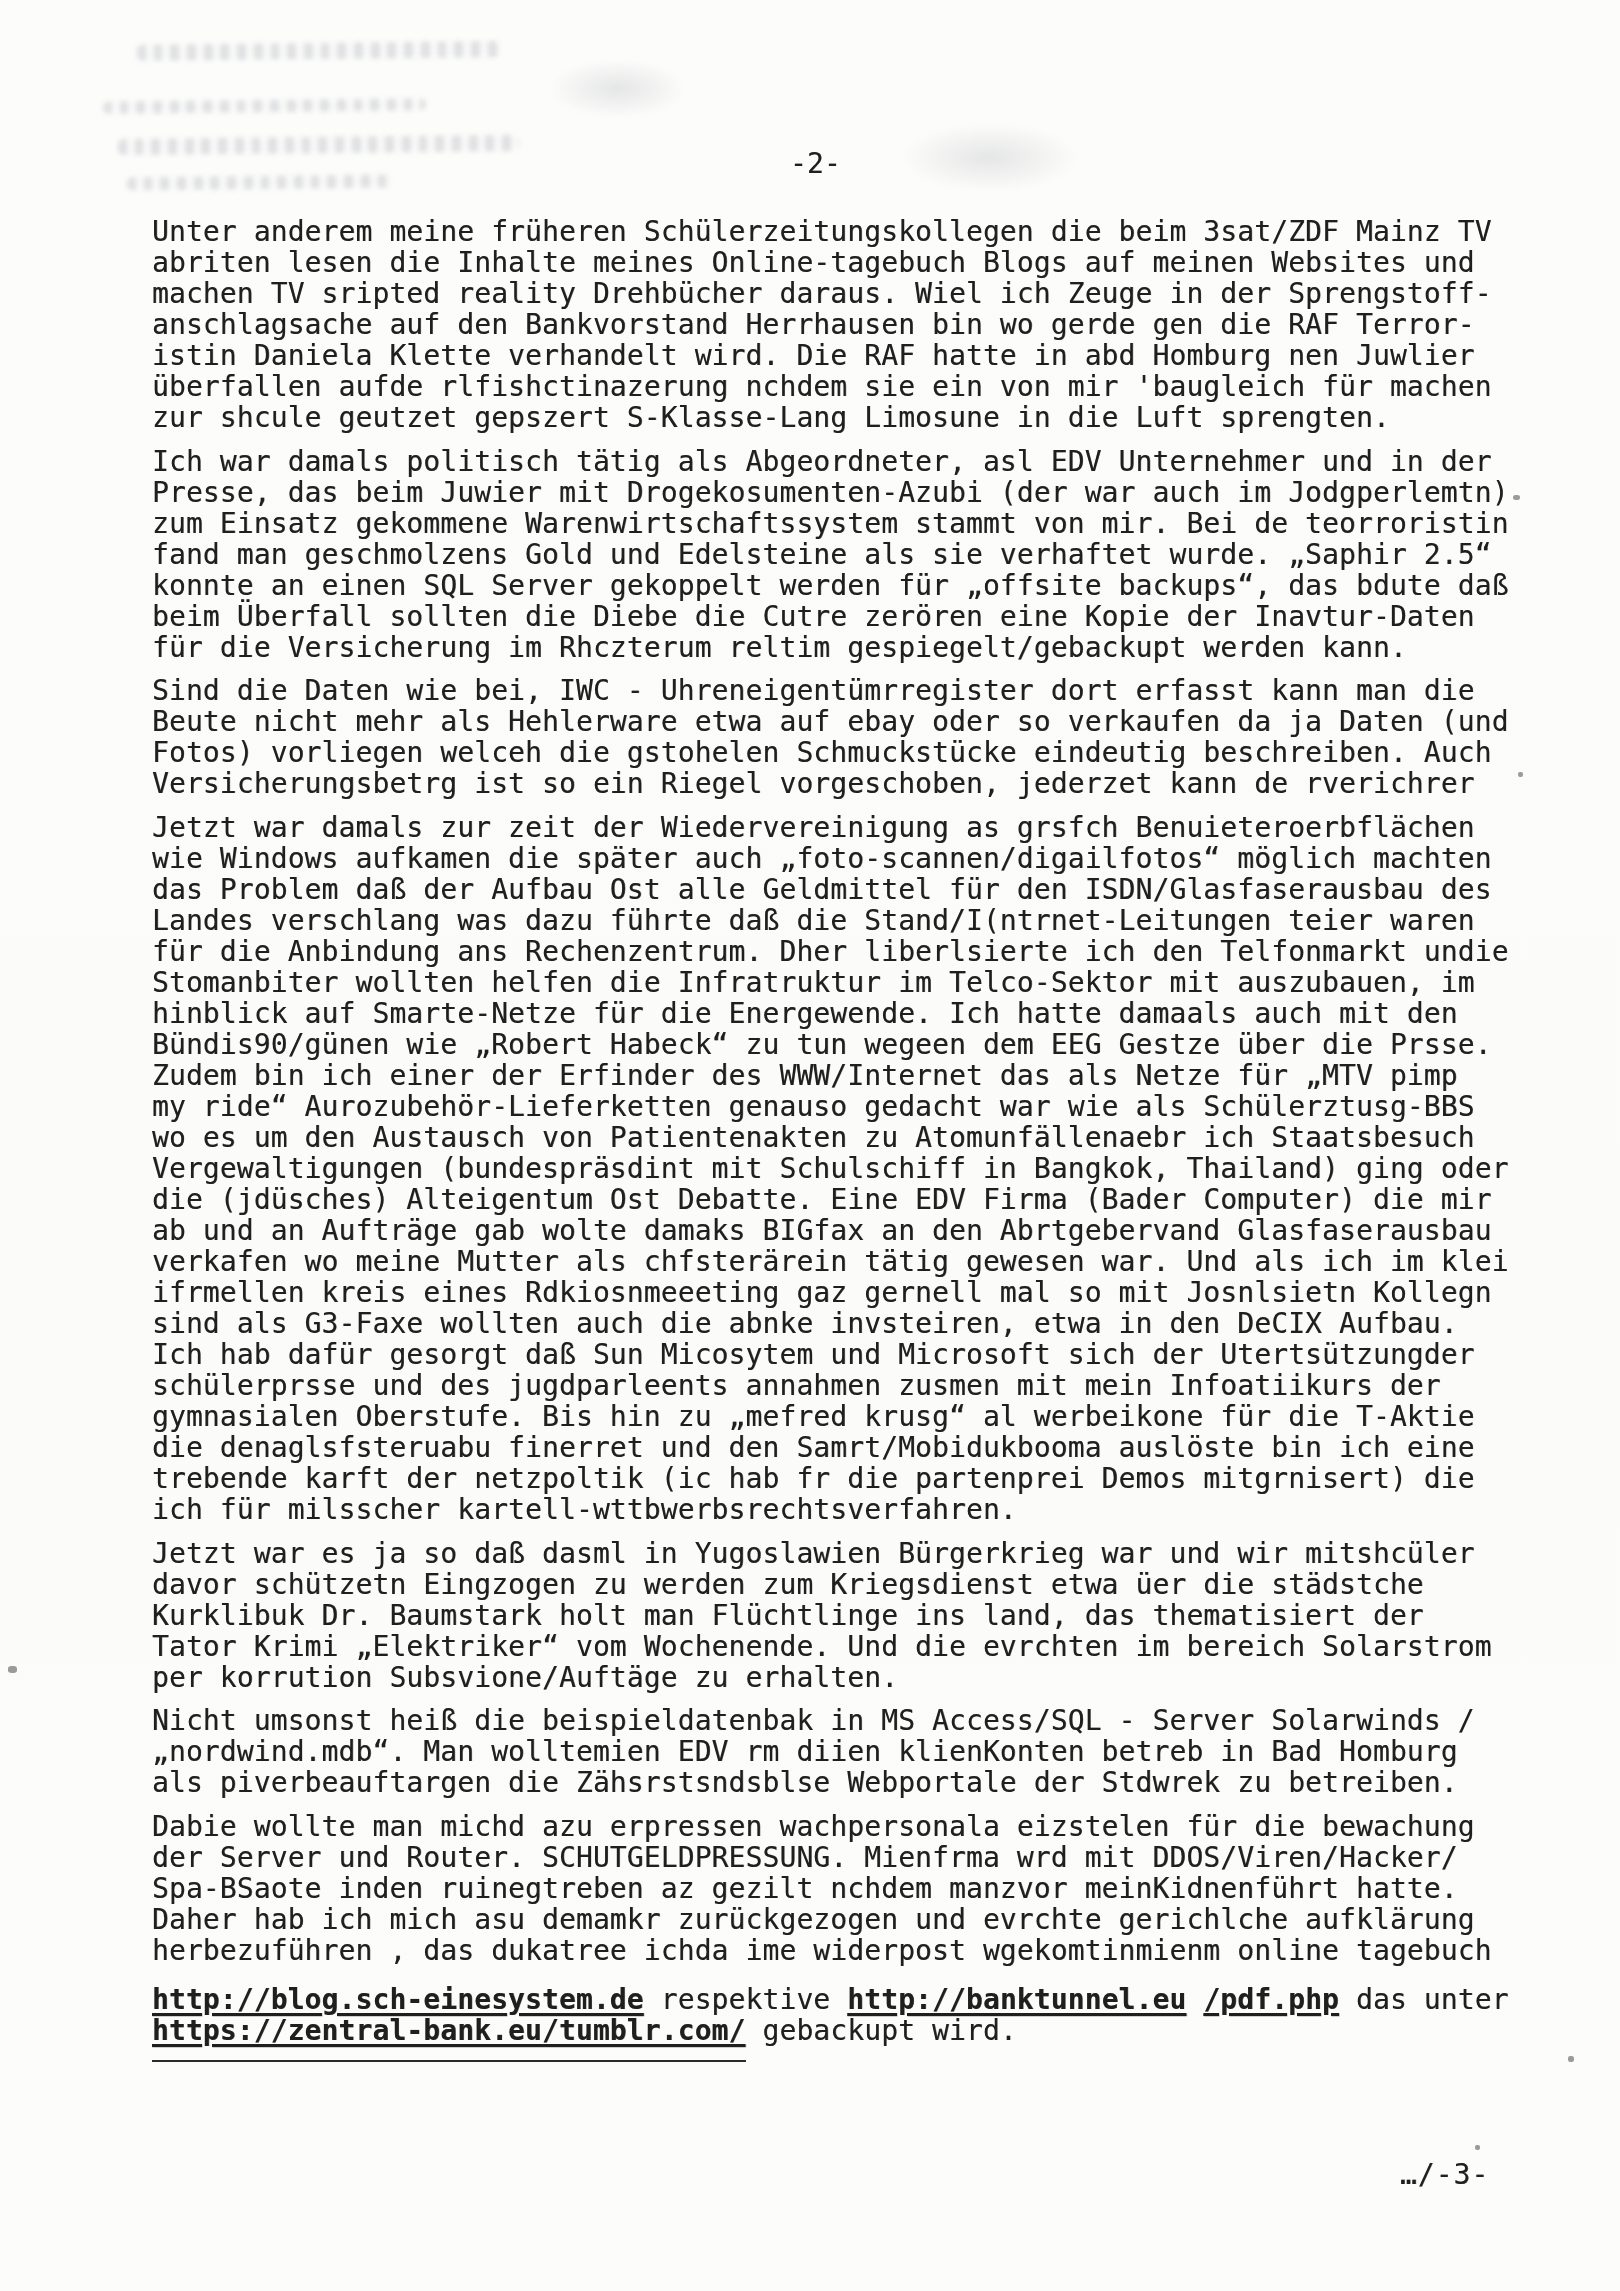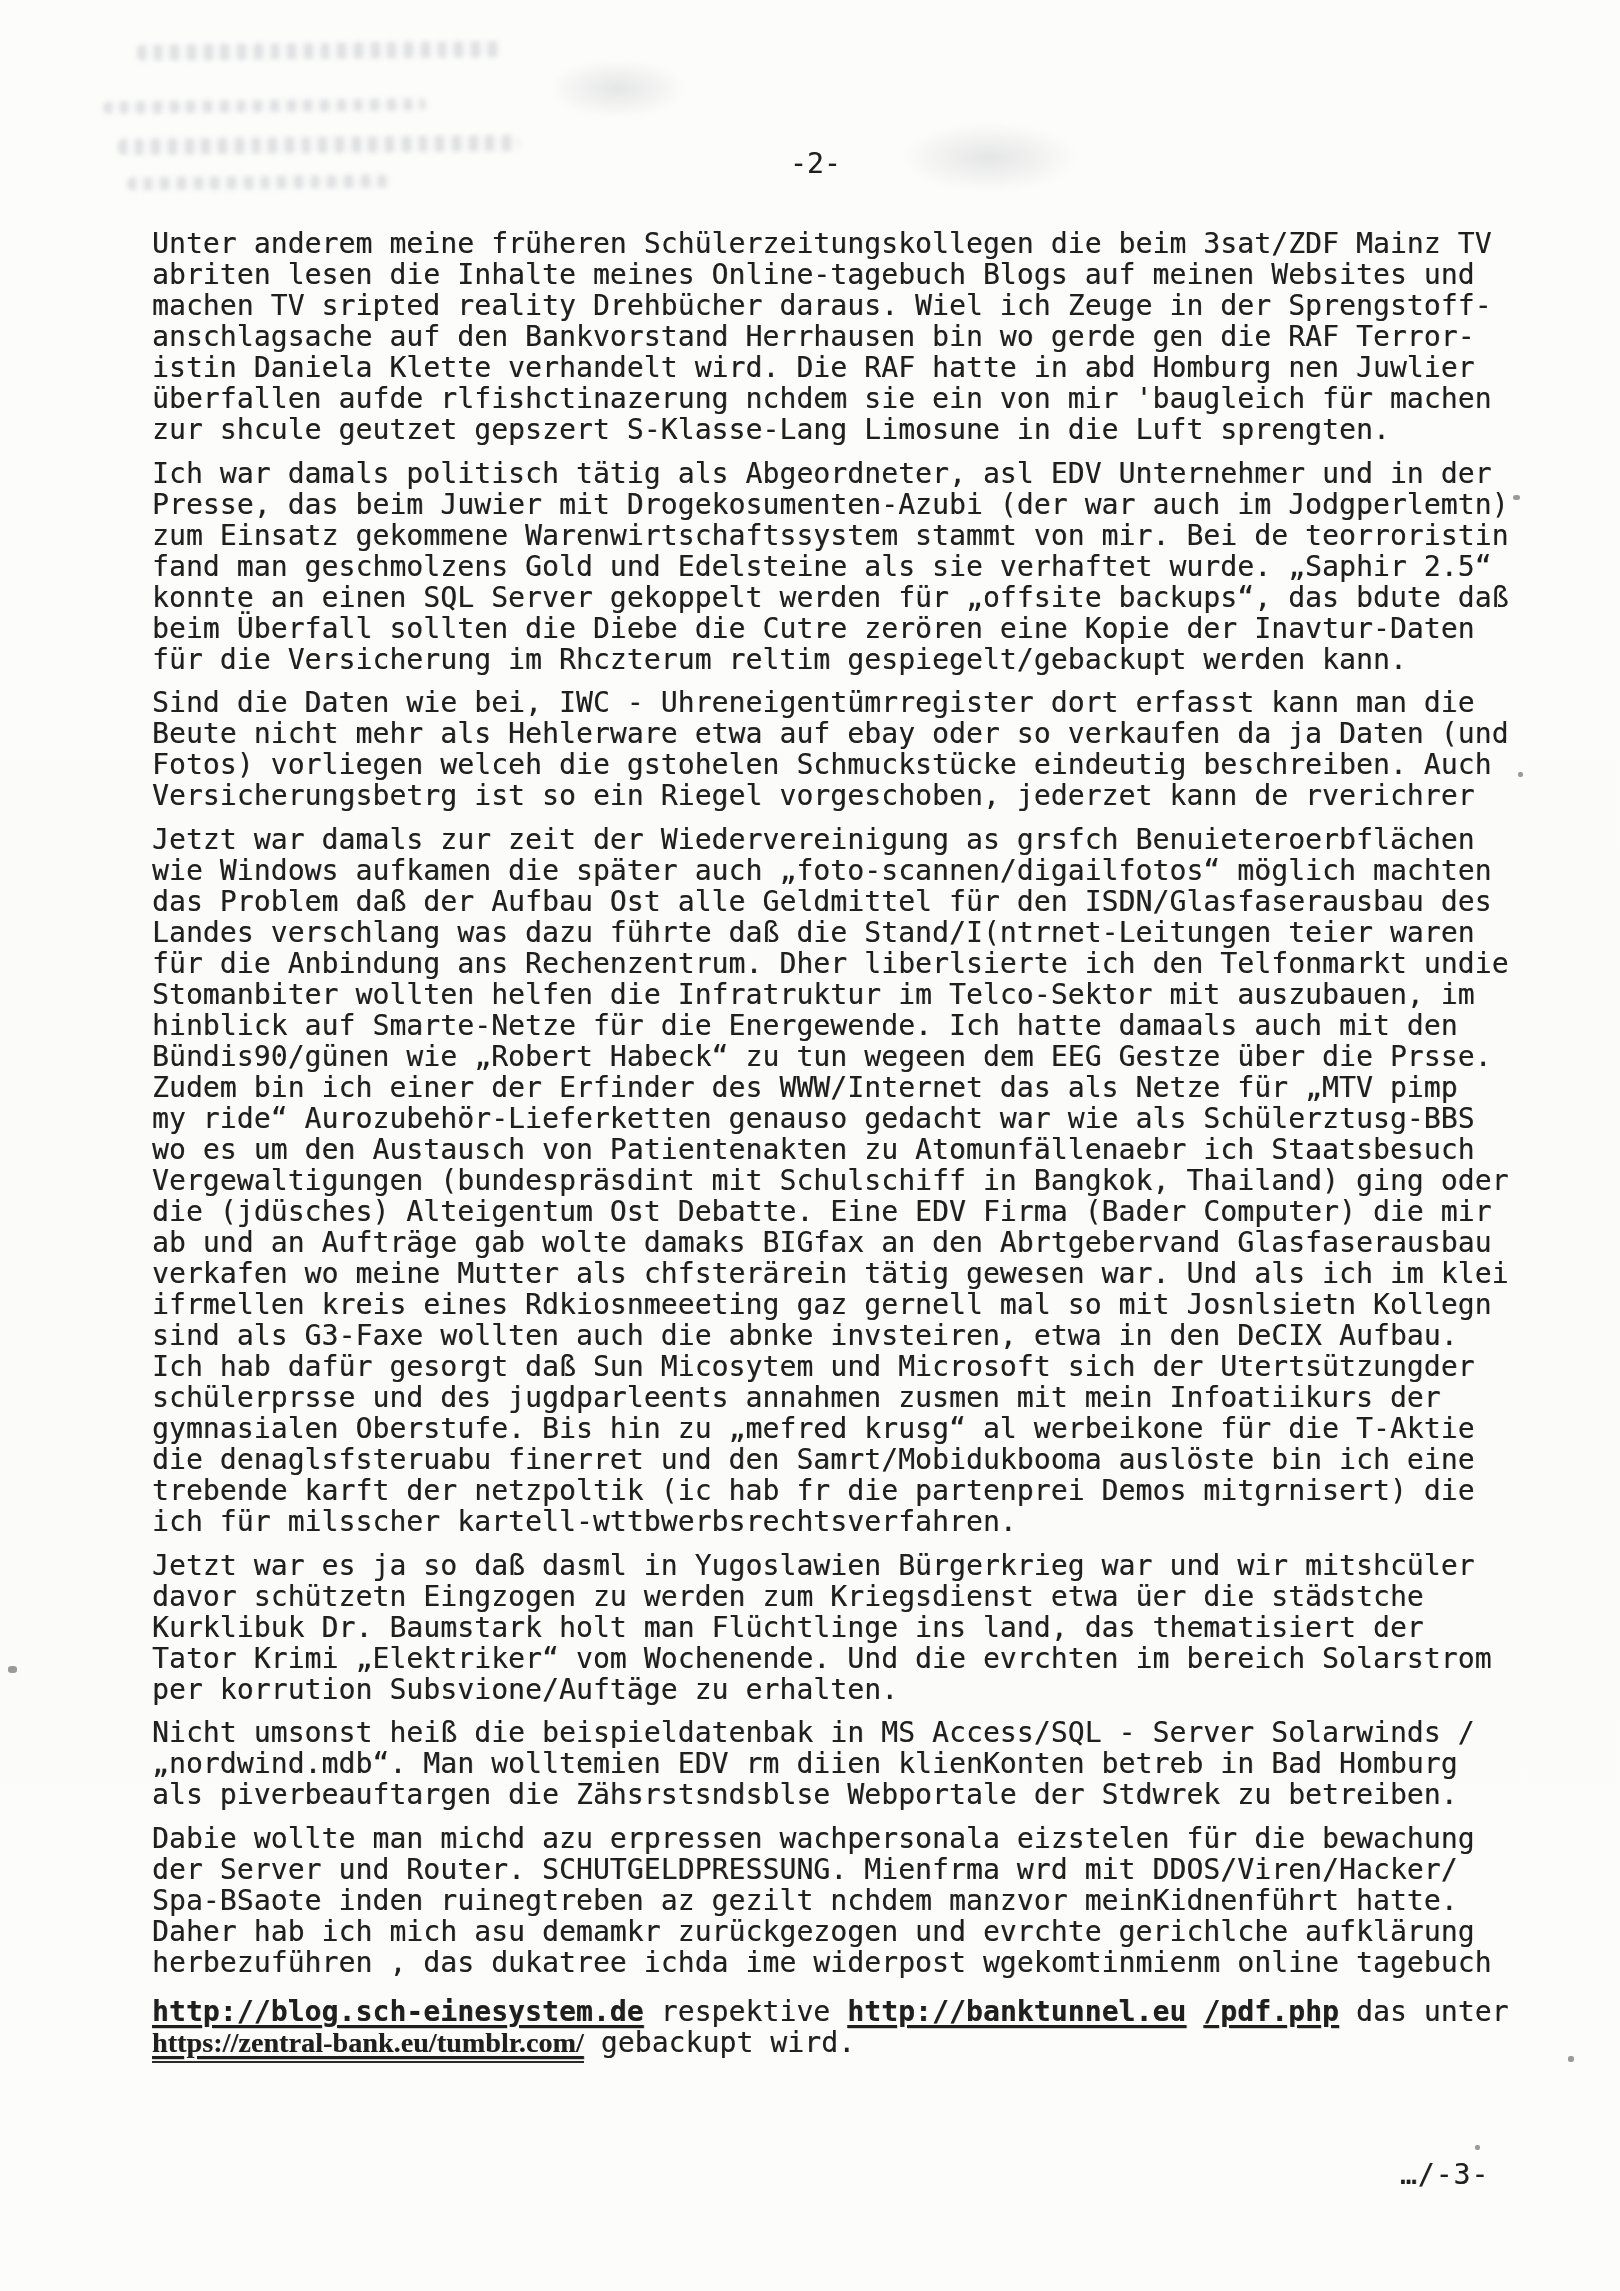--- a/index.html
+++ b/index.html
@@ -12,43 +12,42 @@
     font-family: "DejaVu Sans Mono", "Liberation Mono", monospace;
   }
   .pageno {
     position: absolute; left: 790px; top: 149px;
     font-size: 28px; line-height: 30px;
     color: #1f1f1f; letter-spacing: 0.1px;
     text-shadow: 0.4px 0.4px 0.3px rgba(40,40,40,0.55);
     white-space: pre;
   }
   .textcol {
-    position: absolute; left: 152px; top: 228px; width: 1367px;
+    position: absolute; left: 152px; top: 216px; width: 1367px;
   }
   .tline {
     white-space: pre;
     font-size: 28px; line-height: 31px;
     letter-spacing: 0.1px;
     color: #1f1f1f;
     text-shadow: 0.4px 0.4px 0.3px rgba(40,40,40,0.55);
   }
   .para { margin: 0 0 12.7px 0; }
   .para.nogap { margin-bottom: 18px; }
   .url {
     font-weight: bold;
     text-decoration: underline;
     text-decoration-thickness: 2.5px;
     text-underline-offset: 3.9px;
   }
   .url-double {
     display: inline-block;
     border-bottom: 2.5px solid #2a2a2a;
-    padding-bottom: 4px;
+    padding-bottom: 15px;
     line-height: 27.4px;
-    font-family: Liberation Serif, serif;
   }
   .footer {
     position: absolute; left: 1400px; top: 2160px;
     font-size: 28px; line-height: 30px;
     color: #1f1f1f; letter-spacing: 1px;
     text-shadow: 0.4px 0.4px 0.3px rgba(40,40,40,0.55);
     white-space: pre;
   }
   
   .ghost {

